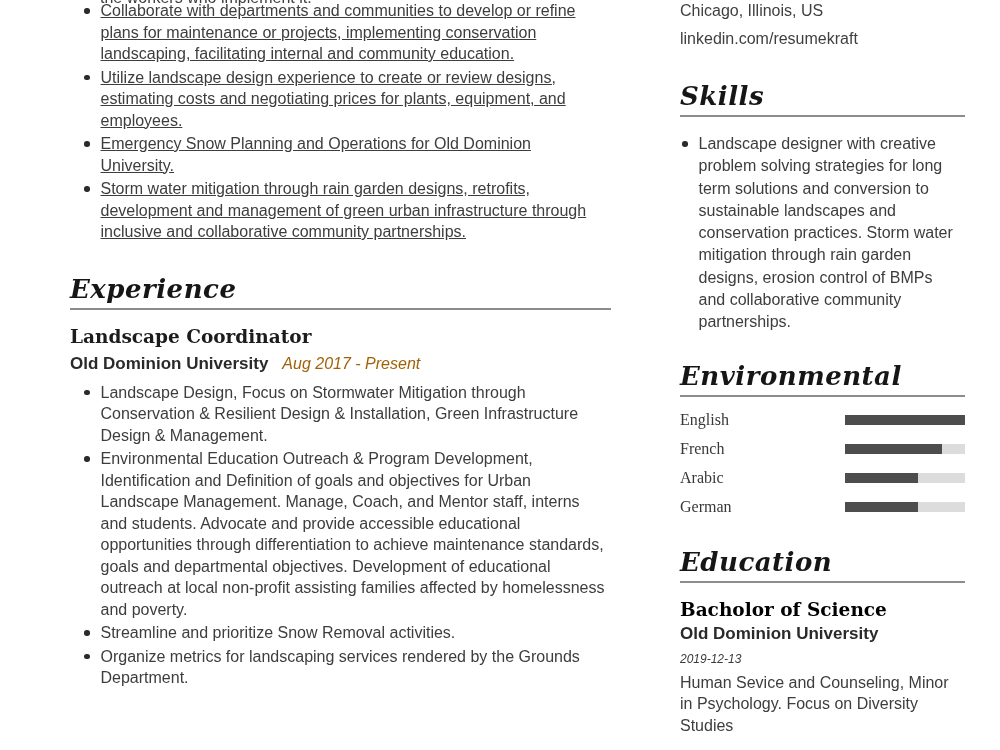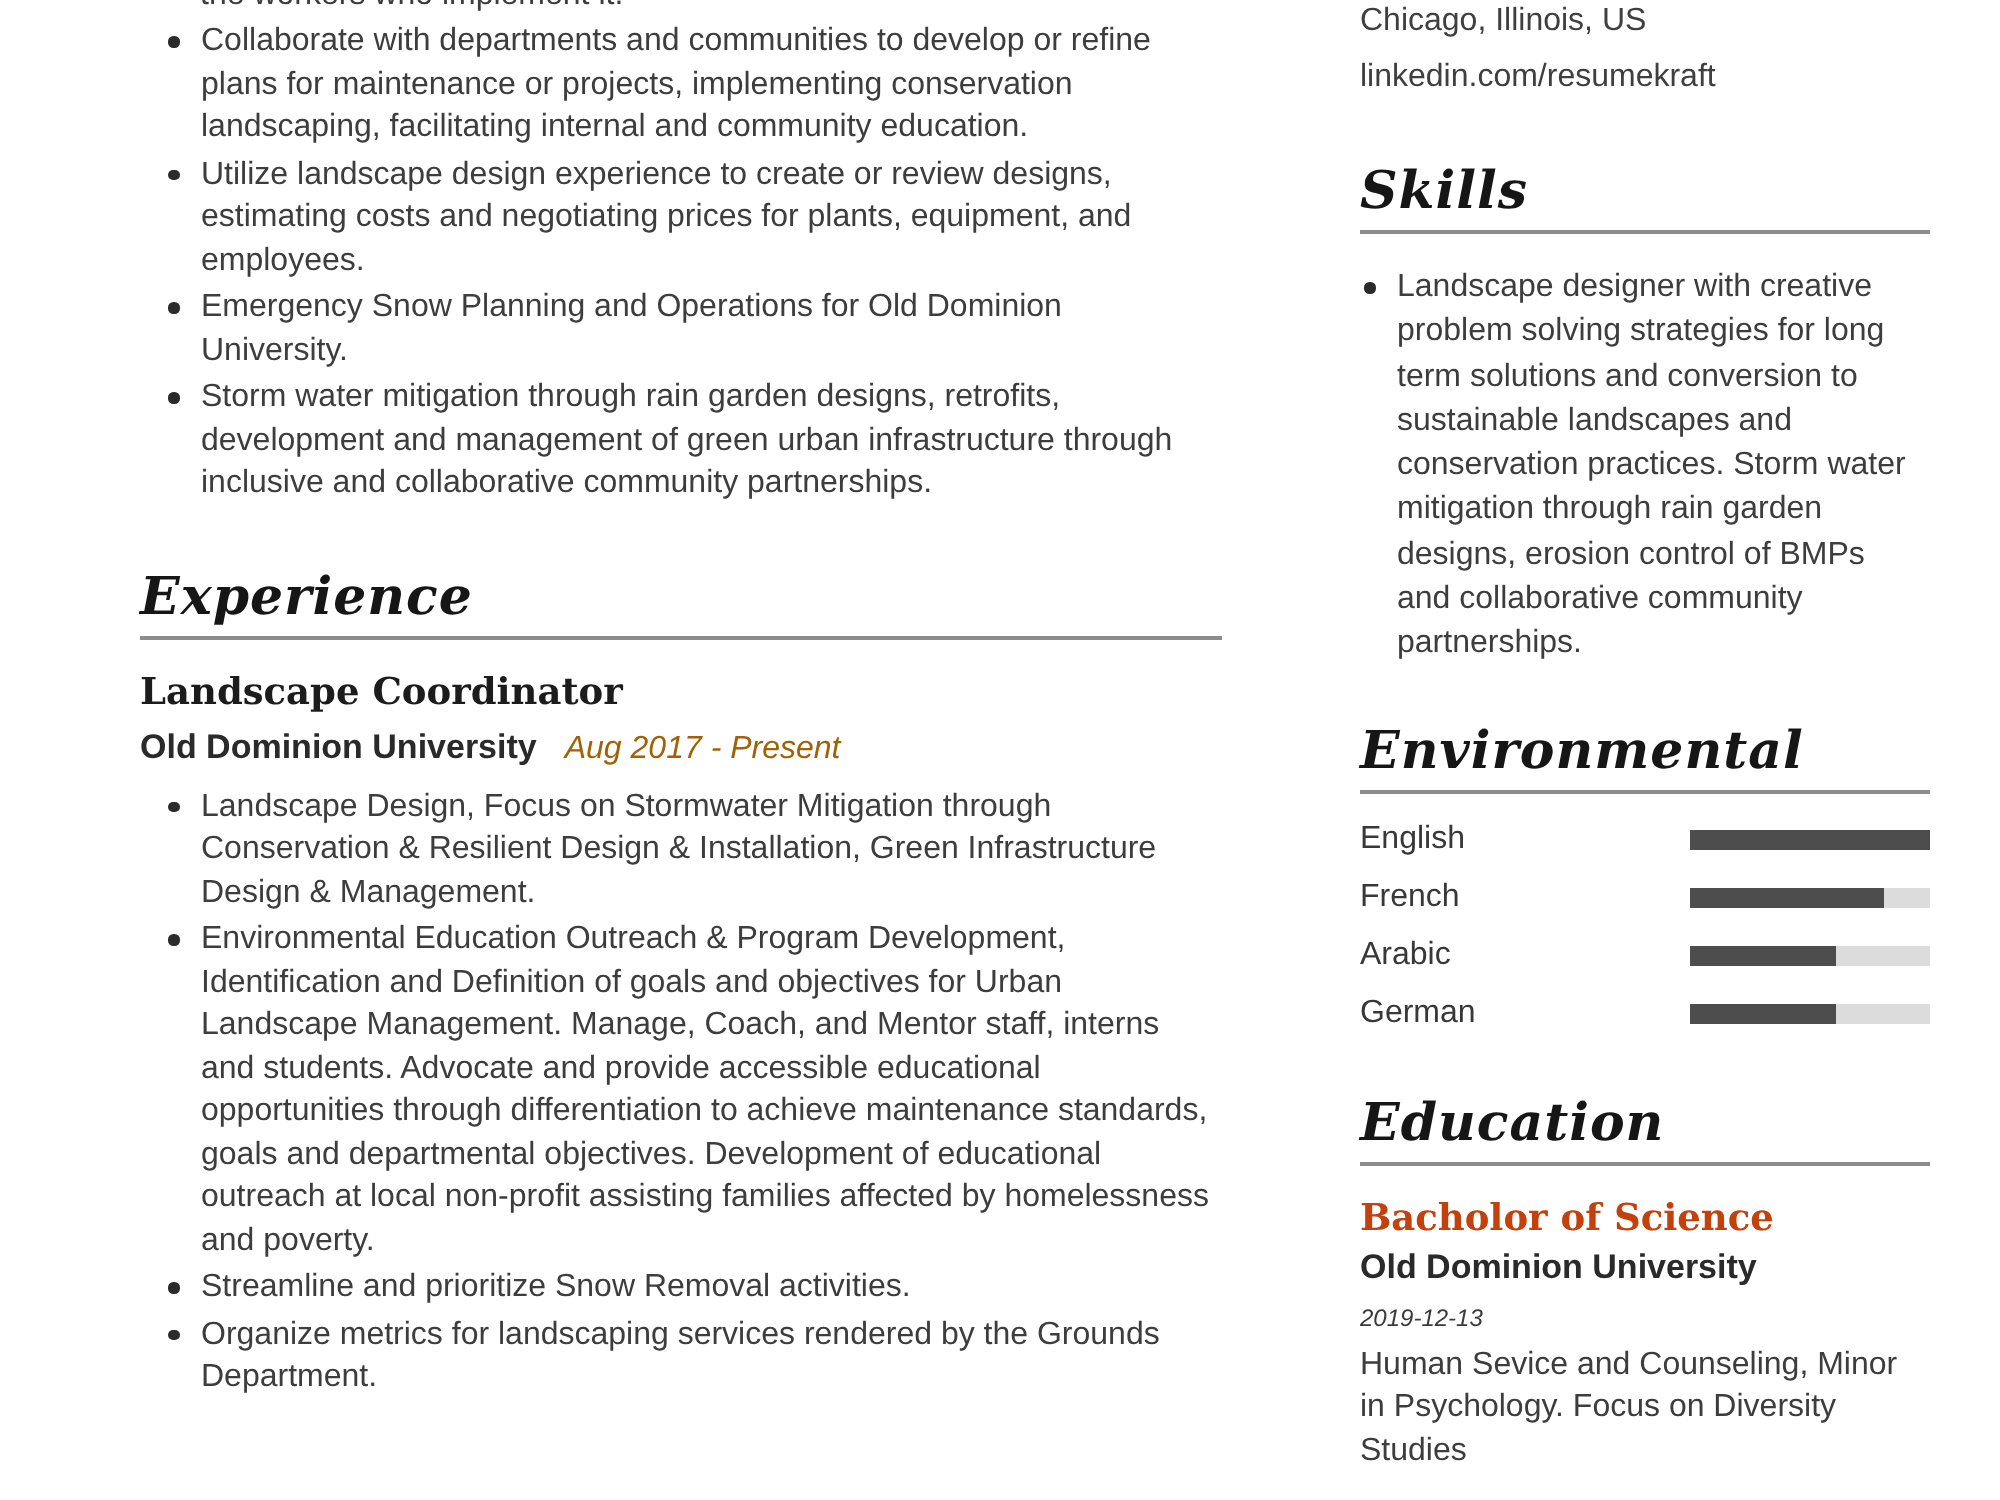--- a/index.html
+++ b/index.html
@@ -27,21 +27,21 @@
   ul.blist li { display:flex; align-items:flex-start; margin-bottom:2px; }
   .dot {
     flex:none; width:5.5px; height:5.5px; border-radius:50%;
     background:#2b2b2b; margin:8px 11px 0 14px;
   }
   .btext { font-size:16px; line-height:21.5px; color:#3d3d3d; }
   .col-left  .btext { width:508px; }
   .col-right .btext { width:262px; line-height:22.3px; }
   .col-right .dot   { margin-left:2px; margin-right:11px; }
 
-  .summary-list { margin-top:10px; }
+  .summary-list { margin-top:0;text-decoration:underline; }
 
   h2.sec-h {
     font-family:"DejaVu Serif", serif;
     font-style:italic; font-weight:bold;
     font-size:26px; line-height:32px; letter-spacing:0.5px;
     color:#161616;
   }
   .sec-rule { height:2px; background:#8c8c8c; margin-top:3px; }
 
   .exp-h  { margin-top:30px; }
@@ -58,30 +58,30 @@
   .contact-line  { font-size:16px; line-height:21px; color:#3f3f3f; }
   .contact-link  { margin-top:7px; }
 
   .skills-h { margin-top:31px; }
   .skills-list { margin-top:16px; }
 
   .cert-h { margin-top:26px; }
   .lang-list { margin-top:12px; }
   .lang-row {
     display:flex; justify-content:space-between; align-items:center;
-    height:22px; margin-bottom:7px;
+    height:22px; margin-bottom:7px;font-family:Liberation Serif, serif;
   }
   .lang-name { font-size:16px; color:#383838; }
   .bar-track { width:120px; height:10px; background:#dcdcdc; }
   .bar-fill  { height:100%; background:#4d4d4d; }
 
   .edu-h { margin-top:28px; }
   .edu-degree {
     font-family:"DejaVu Serif", serif; font-weight:bold;
-    font-size:18.5px; line-height:22px; color:#c2410c; margin-top:16px;
+    font-size:18.5px; line-height:22px; color:#000000; margin-top:16px;
   }
   .edu-school { font-weight:bold; font-size:17px; line-height:22px; color:#2a2a2a; margin-top:2px; }
   .edu-date   { font-style:italic; font-size:12px; line-height:22px; color:#3a3a3a; margin-top:3px; }
   .edu-desc   { font-size:16px; line-height:21.5px; color:#3d3d3d; margin-top:2px; }
 </style>
 </head>
 <body>
 
 <div class="cut-line">the workers who implement it.</div>
 

